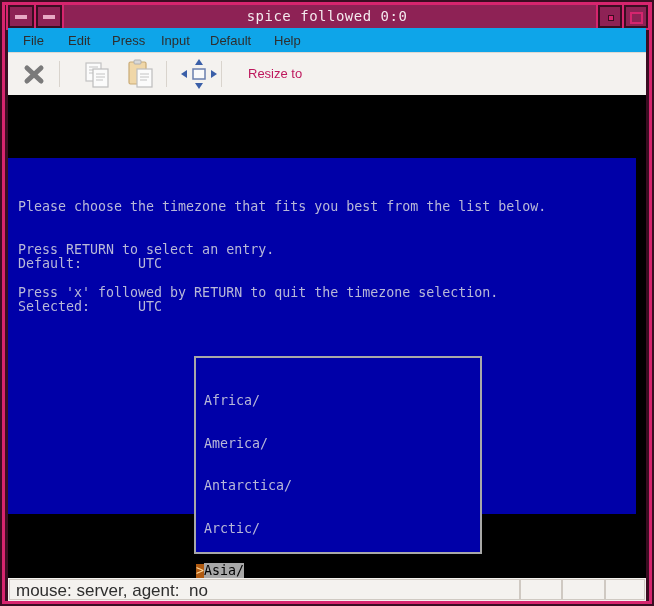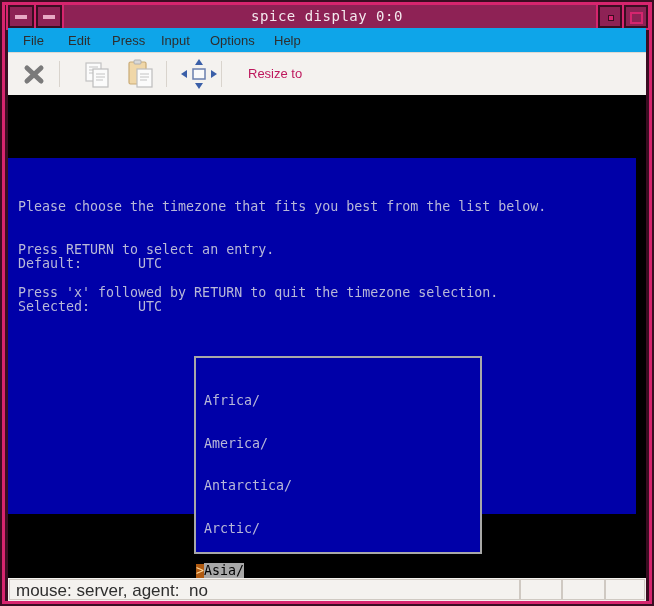--- a/index.html
+++ b/index.html
@@ -159,42 +159,42 @@
 </head>
 <body>
 
 <div class="window">
 
   <div class="frame-outer"></div>
   <div class="frame-pink"></div>
   <div class="frame-inner"></div>
 
   <div class="titlebar">
-    <div class="title-text">spice display 0:0</div>
+    <div class="title-text">spice followed 0:0</div>
   </div>
 
   <div class="tb-btn" id="btn-shade">
     <div class="glyph glyph-minus"></div>
   </div>
   <div class="tb-btn" id="btn-min">
     <div class="glyph glyph-minus"></div>
   </div>
   <div class="tb-btn" id="btn-min2">
     <div class="glyph glyph-dot"></div>
   </div>
   <div class="tb-btn" id="btn-max">
     <div class="glyph glyph-sq"></div>
   </div>
 
   <div class="menubar">
     <div class="menu-item" style="left:8px">File</div>
     <div class="menu-item" style="left:53px">Edit</div>
     <div class="menu-item" style="left:97px">Press</div>
     <div class="menu-item" style="left:146px">Input</div>
-    <div class="menu-item" style="left:195px">Options</div>
+    <div class="menu-item" style="left:195px">Default</div>
     <div class="menu-item" style="left:259px">Help</div>
   </div>
 
   <div class="toolbar">
 
     <div class="tool-btn" style="left:5px">
       <svg width="42" height="34" viewBox="0 0 42 34">
         <g stroke="#7a7a7a" stroke-width="5" stroke-linecap="round">
           <line x1="14" y1="11" x2="28" y2="24"></line>
           <line x1="28" y1="11" x2="14" y2="24"></line>

